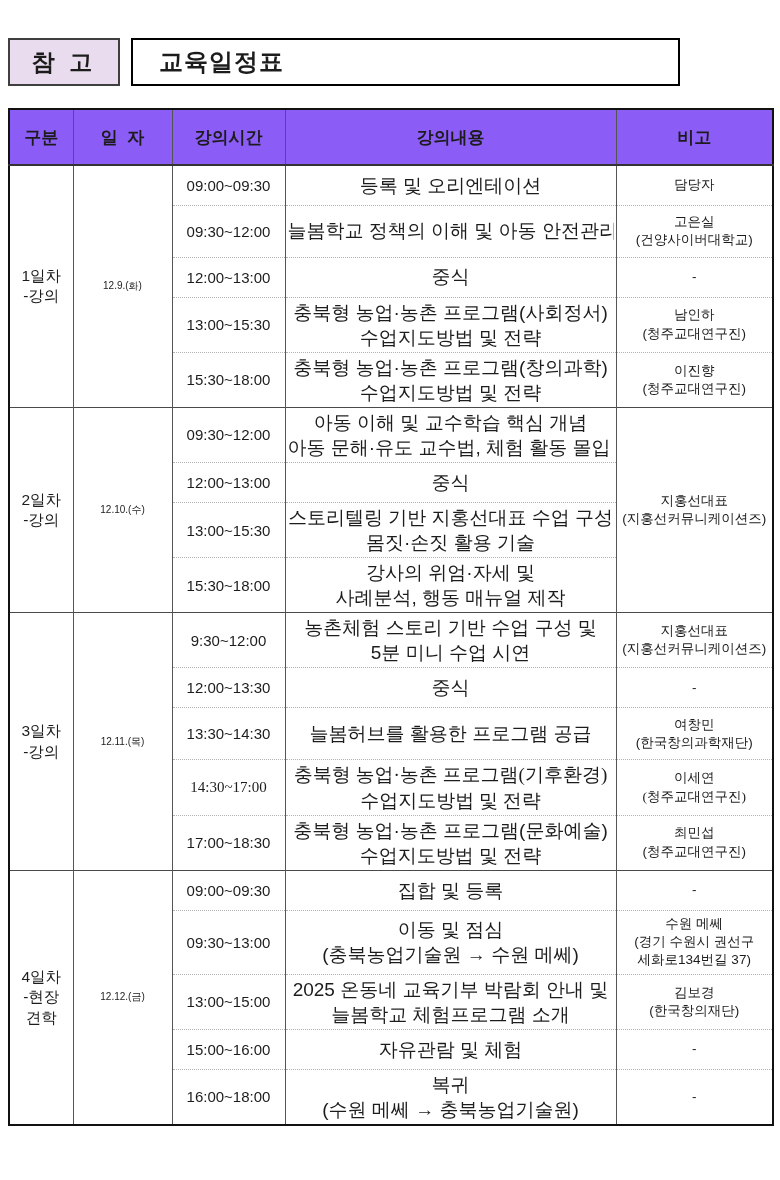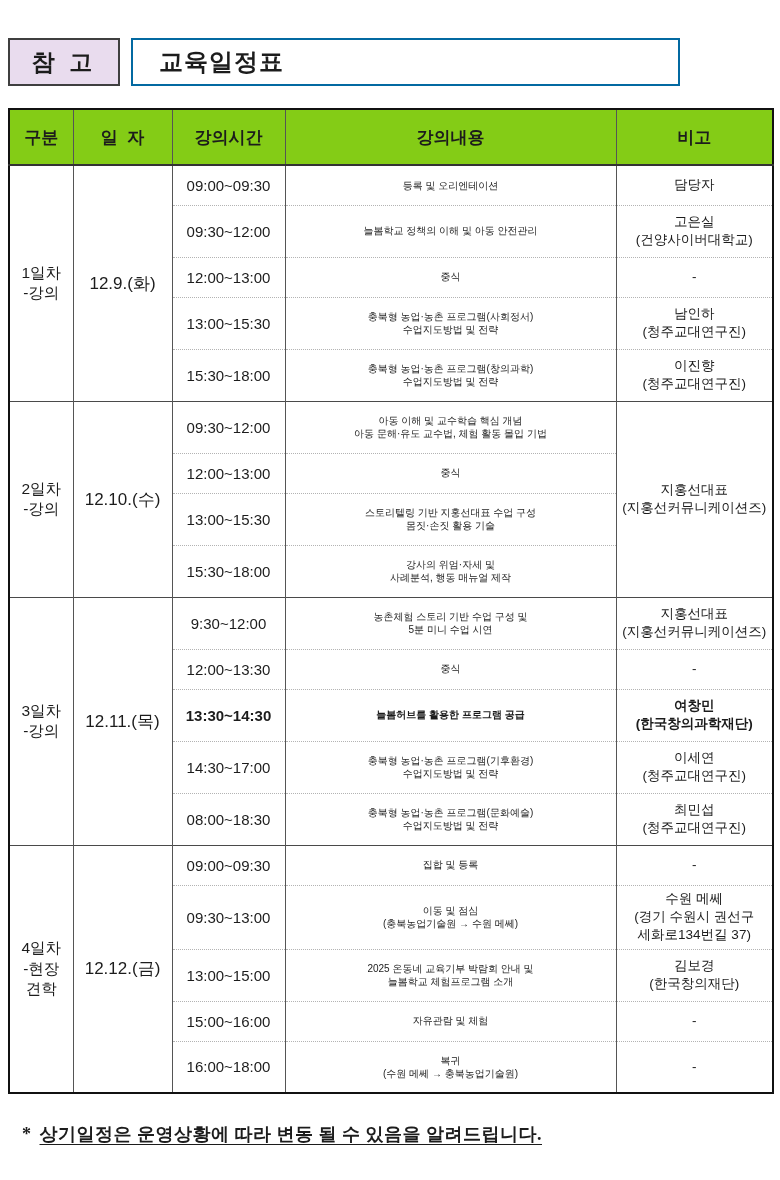--- a/index.html
+++ b/index.html
@@ -33,21 +33,21 @@
     justify-content: center;
     font-size: 23px;
     font-weight: bold;
     letter-spacing: 4px;
     white-space: pre;
   }
   .title-box {
     flex: 1;
     box-sizing: border-box;
     background: #ffffff;
-    border: 2px solid #0369a1;
+    border: 2px solid #000000;
     display: flex;
     align-items: center;
     padding-left: 26px;
     font-size: 24px;
     font-weight: bold;
     letter-spacing: 1px;
   }
   table.schedule {
     width: 764px;
     border-collapse: collapse;
@@ -56,34 +56,34 @@
   }
   table.schedule th, table.schedule td {
     border-left: 1px solid #555555;
     box-sizing: border-box;
     text-align: center;
     vertical-align: middle;
     padding: 2px 2px;
   }
   table.schedule th:first-child, table.schedule td.first-col { border-left: none; }
   thead th {
-    background: #84cc16;
+    background: #8b5cf6;
     height: 56px;
     font-size: 17px;
     font-weight: bold;
     border-bottom: 2px solid #333333;
     white-space: pre;
   }
   tr.group-start td { border-top: 1.5px solid #4a4a4a; }
   tr.intra td { border-top: 1px dotted #b3b3b3; }
   td .line { line-height: 1.32; white-space: nowrap; overflow: hidden; }
   td.time-cell { font-size: 15px; }
-  td.content-cell { font-size: 10px; }
+  td.content-cell { font-size: 19px; }
   td.label-cell { font-size: 15.5px; }
-  td.date-cell { font-size: 17px; }
+  td.date-cell { font-size: 10px; }
   td.remark-cell { font-size: 13.5px; }
   td.remark-cell .line { line-height: 1.35; }
   .footnote {
     margin-top: 28px;
     padding-left: 14px;
     font-family: "Liberation Serif", "DejaVu Serif", serif;
     font-size: 18px;
     font-weight: 600;
     letter-spacing: 0.5px;
   }
@@ -230,43 +230,43 @@
         </tr>
         <tr class="intra" style="height: 40px;">
           <td class="time-cell">12:00~13:30</td>
           <td class="content-cell">
             <div class="line">중식</div>
           </td>
           <td class="remark-cell">
             <div class="line">-</div>
           </td>
         </tr>
-        <tr class="intra" style="height: 52px; font-weight: bold;">
+        <tr class="intra" style="height: 52px;">
           <td class="time-cell">13:30~14:30</td>
           <td class="content-cell">
             <div class="line">늘봄허브를 활용한 프로그램 공급</div>
           </td>
           <td class="remark-cell">
             <div class="line">여창민</div>
             <div class="line">(한국창의과학재단)</div>
           </td>
         </tr>
-        <tr class="intra" style="height: 52px;">
+        <tr class="intra" style="height: 52px; font-family: Liberation Serif, serif;">
           <td class="time-cell">14:30~17:00</td>
           <td class="content-cell">
             <div class="line">충북형 농업·농촌 프로그램(기후환경)</div>
             <div class="line">수업지도방법 및 전략</div>
           </td>
           <td class="remark-cell">
             <div class="line">이세연</div>
             <div class="line">(청주교대연구진)</div>
           </td>
         </tr>
         <tr class="intra" style="height: 52px;">
-          <td class="time-cell">08:00~18:30</td>
+          <td class="time-cell">17:00~18:30</td>
           <td class="content-cell">
             <div class="line">충북형 농업·농촌 프로그램(문화예술)</div>
             <div class="line">수업지도방법 및 전략</div>
           </td>
           <td class="remark-cell">
             <div class="line">최민섭</div>
             <div class="line">(청주교대연구진)</div>
           </td>
         </tr>
         <tr class="group-start" style="height: 40px;">
@@ -322,15 +322,14 @@
             <div class="line">복귀</div>
             <div class="line">(수원 메쎄 → 충북농업기술원)</div>
           </td>
           <td class="remark-cell">
             <div class="line">-</div>
           </td>
         </tr>
       </tbody>
   </table>
 
-  <div class="footnote"><span>*</span><span class="u">상기일정은 운영상황에 따라 변동 될 수 있음을 알려드립니다.</span></div>
 
 </div>
 
 </body></html>

